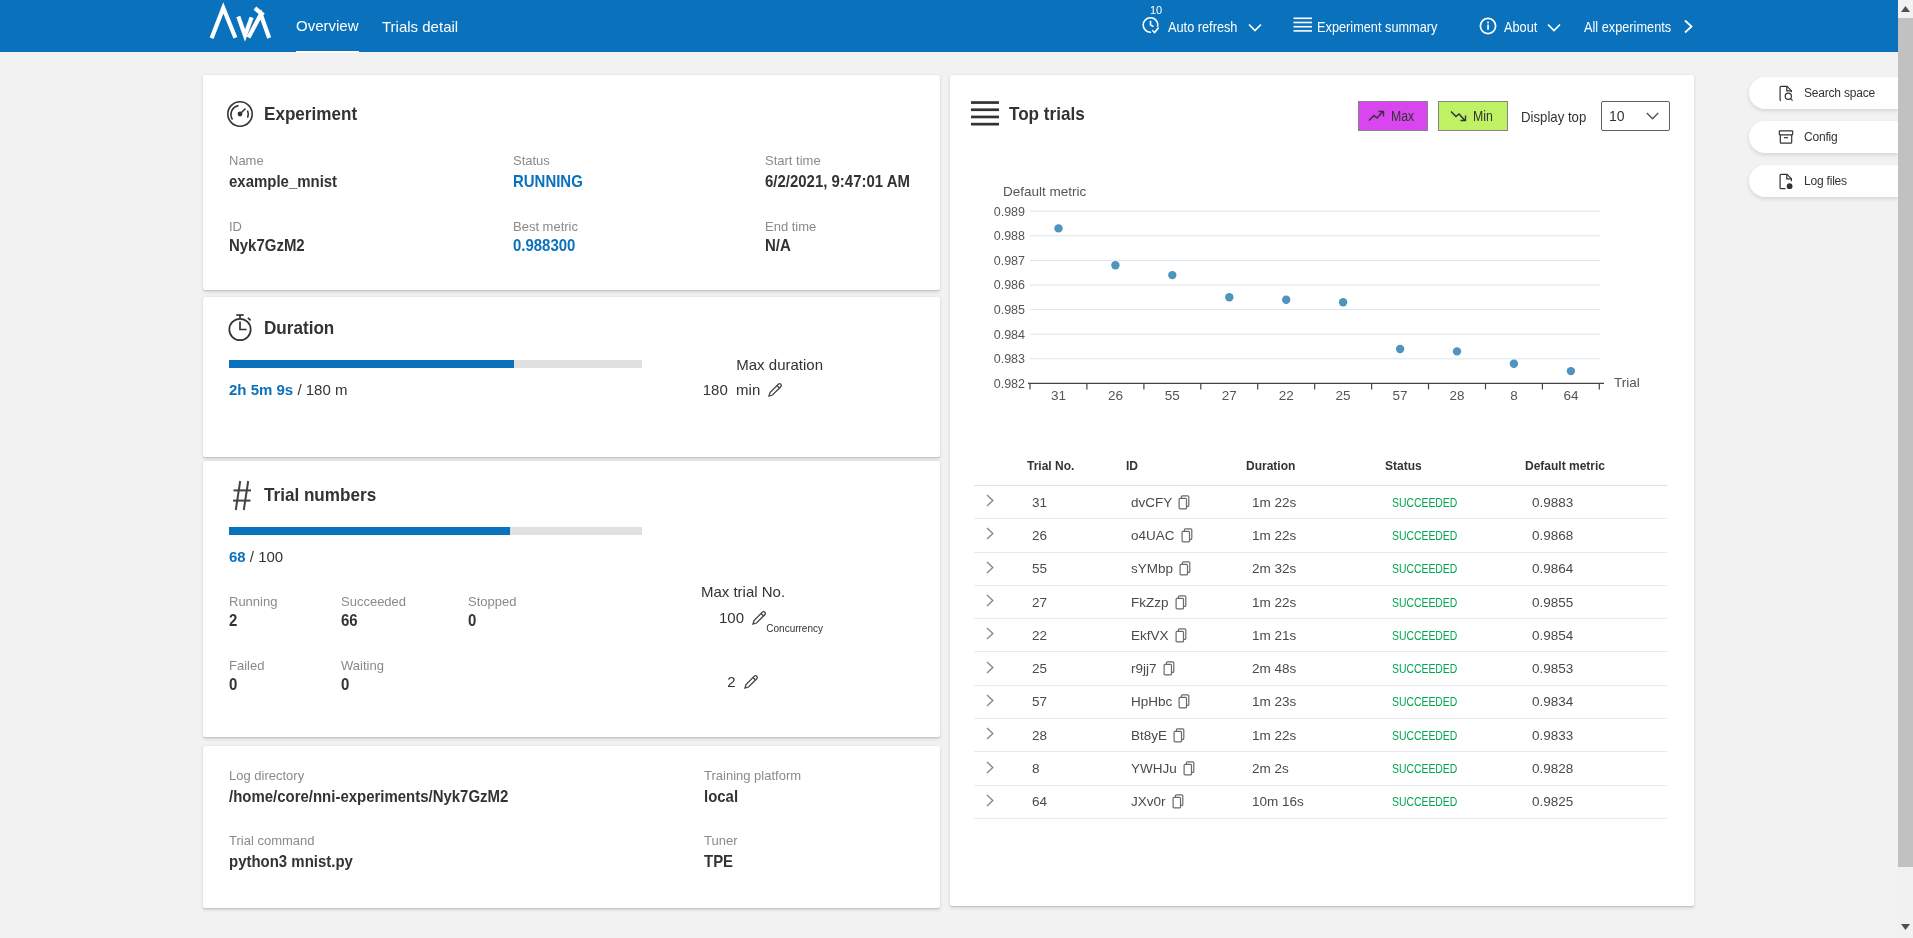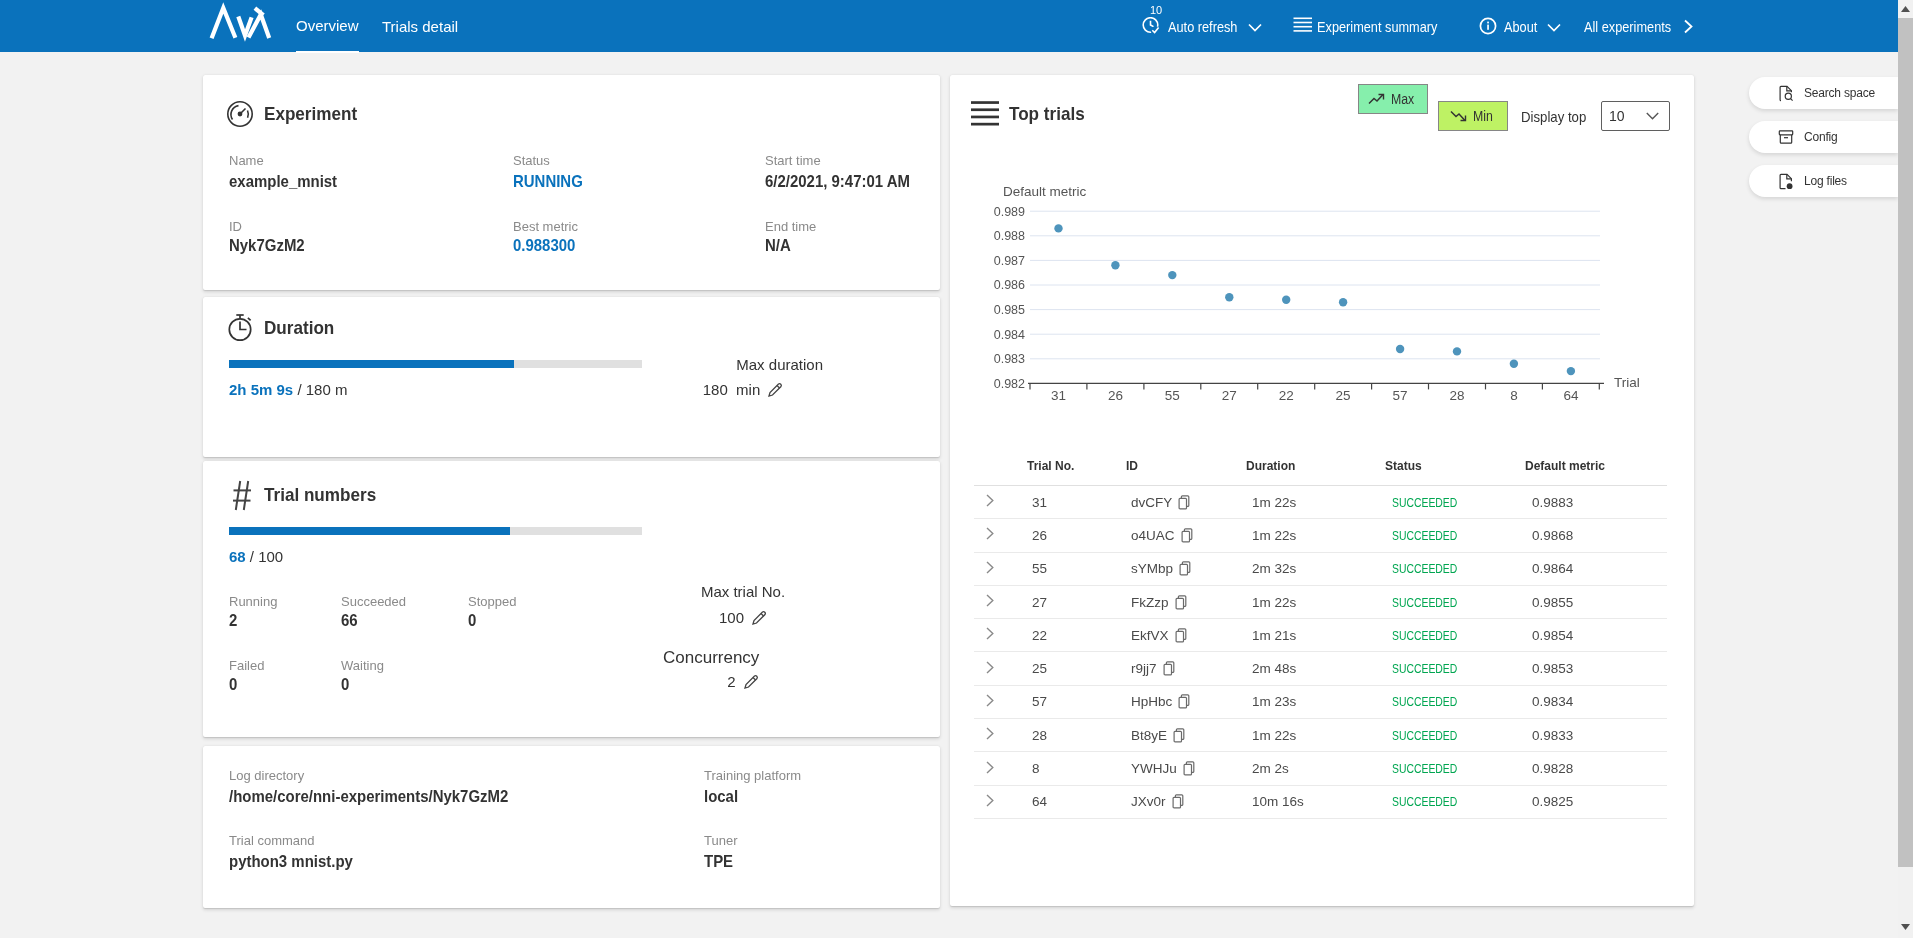--- a/index.html
+++ b/index.html
@@ -147,21 +147,21 @@
 <div class="val" style="left:341px;top:675px">0</div>
 <div class="abs" style="left:663px;top:583px;width:160px;text-align:center;font-size:15px;color:#333">Max trial No.</div>
 <div class="abs" style="left:663px;top:609px;width:160px;display:flex;align-items:center;justify-content:center;gap:7px;font-size:15px;color:#333">100
 <svg width="16" height="16" viewBox="0 0 16 16">
       <g stroke="#444" stroke-width="1.3" fill="none">
         <path d="M2 14 L3 10.5 L11.5 2 A1.8 1.8 0 0 1 14 4.5 L5.5 13 Z"></path>
         <path d="M10 3.5 L12.5 6"></path>
       </g>
     </svg>
 </div>
-<div class="abs" style="left:663px;top:648px;width:160px;text-align:left;font-size:17px;color:#333">Concurrency</div>
+<div class="abs" style="left:663px;top:623px;width:160px;text-align:right;font-size:10px;color:#333">Concurrency</div>
 <div class="abs" style="left:663px;top:673px;width:160px;display:flex;align-items:center;justify-content:center;gap:7px;font-size:15px;color:#333">2
 <svg width="16" height="16" viewBox="0 0 16 16">
       <g stroke="#444" stroke-width="1.3" fill="none">
         <path d="M2 14 L3 10.5 L11.5 2 A1.8 1.8 0 0 1 14 4.5 L5.5 13 Z"></path>
         <path d="M10 3.5 L12.5 6"></path>
       </g>
     </svg>
 </div>
 
 <div class="card" style="left:203px;top:746px;width:737px;height:162px"></div>
@@ -177,21 +177,21 @@
 <div class="card" style="left:950px;top:75px;width:744px;height:831px"></div>
 <svg class="abs" style="left:971px;top:101px" width="28" height="26" viewBox="0 0 28 26">
 <g fill="#333">
       <rect x="0" y="0.2" width="28" height="2.7"></rect>
       <rect x="0" y="7.4" width="28" height="2.7"></rect>
       <rect x="0" y="14.6" width="28" height="2.7"></rect>
       <rect x="0" y="21.8" width="28" height="2.7"></rect>
     </g>
 </svg>
 <div class="ttl" style="left:1009px;top:103px">Top trials</div>
-<div class="hbtn" style="left:1358px;top:84px;background:#86efac">
+<div class="hbtn" style="left:1358px;top:101px;background:#d946ef">
 <svg width="17" height="12" viewBox="0 0 17 12">
       <g stroke="#333" stroke-width="1.5" fill="none">
         <path d="M1 10.5 L6 5.5 L9 8 L15 1.5"></path>
         <path d="M10.5 1.5 H15.5 V6.5" stroke-width="1.4"></path>
       </g>
     </svg>
 <span class="sx88" style="font-size:14px">Max</span>
   </div>
 <div class="hbtn" style="left:1438px;top:101px;background:#bef264">
 <svg width="17" height="12" viewBox="0 0 17 12">

